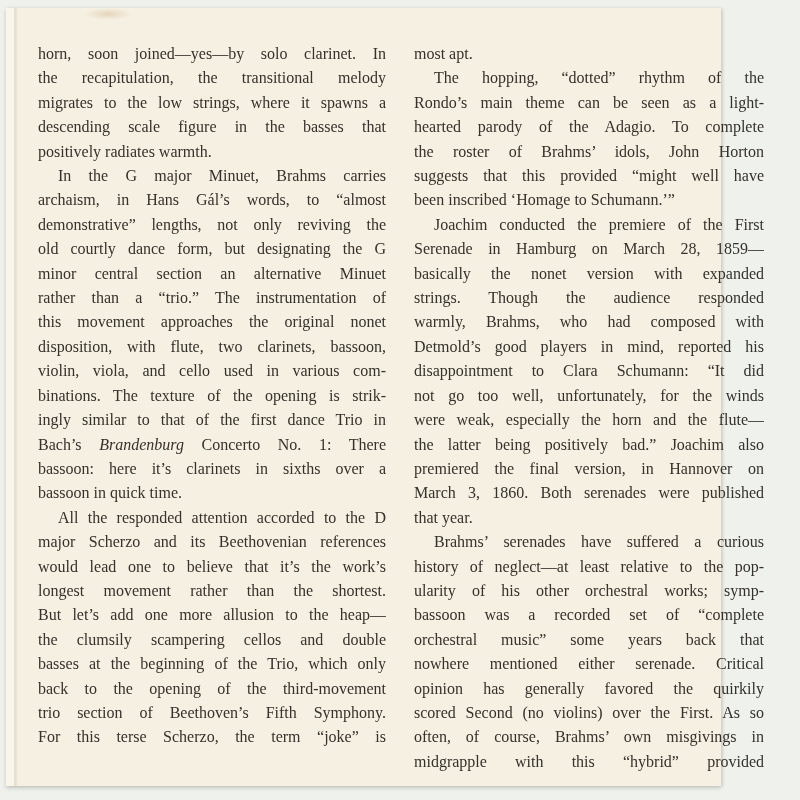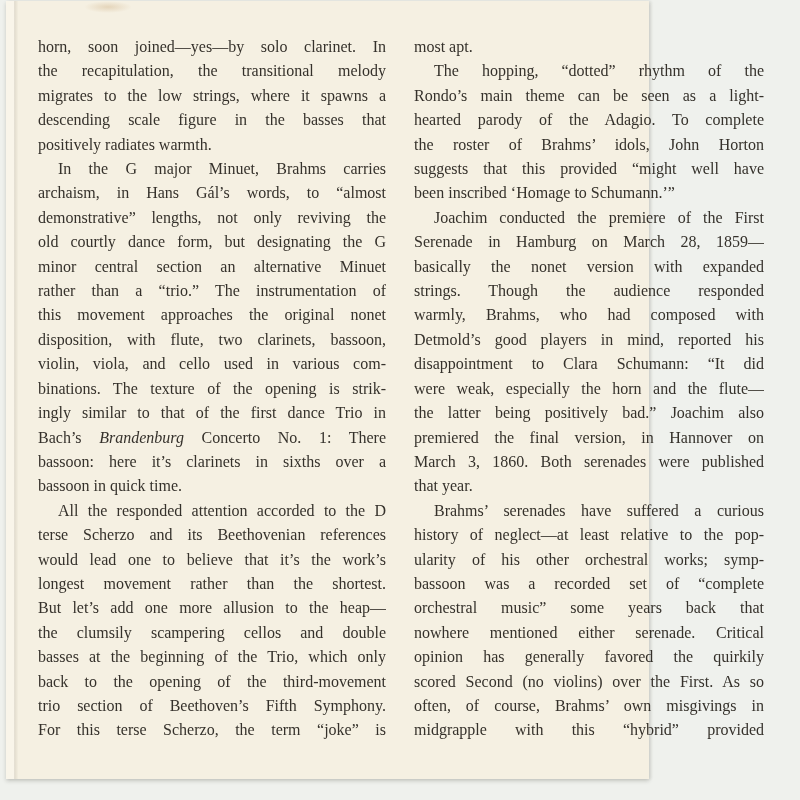--- a/index.html
+++ b/index.html
@@ -12,22 +12,22 @@
     font-family: "Liberation Serif", "DejaVu Serif", serif;
   }
   .scan {
     position: relative;
     width: 800px;
     height: 800px;
   }
   .page {
     position: absolute;
     left: 6px;
-    top: 1px;
-    width: 643px;
+    top: 8px;
+    width: 715px;
     height: 778px;
     background: #f5f0e2;
     box-shadow: 0 2px 4px rgba(60,60,50,0.22), 2px 0 3px rgba(60,60,50,0.10);
   }
   
   .edge-strip {
     position: absolute;
     left: 0;
     top: 0;
     bottom: 0;
@@ -99,21 +99,21 @@
         <div class="ln">disposition, with flute, two clarinets, bassoon,</div>
         <div class="ln">violin, viola, and cello used in various com-</div>
         <div class="ln">binations. The texture of the opening is strik-</div>
         <div class="ln">ingly similar to that of the first dance Trio in</div>
         <div class="ln">Bach’s <i>Brandenburg</i> Concerto No. 1: There</div>
         <div class="ln">bassoon: here it’s clarinets in sixths over a</div>
         <div class="ln end">bassoon in quick time.</div>
       </div>
       <div class="par">
         <div class="ln ind">All the responded attention accorded to the D</div>
-        <div class="ln">terse Scherzo and its Beethovenian references</div>
+        <div class="ln">major Scherzo and its Beethovenian references</div>
         <div class="ln">would lead one to believe that it’s the work’s</div>
         <div class="ln">longest movement rather than the shortest.</div>
         <div class="ln">But let’s add one more allusion to the heap—</div>
         <div class="ln">the clumsily scampering cellos and double</div>
         <div class="ln">basses at the beginning of the Trio, which only</div>
         <div class="ln">back to the opening of the third-movement</div>
         <div class="ln">trio section of Beethoven’s Fifth Symphony.</div>
         <div class="ln">For this terse Scherzo, the term “joke” is</div>
       </div>
     </div>
@@ -131,20 +131,21 @@
         <div class="ln end">been inscribed ‘Homage to Schumann.’”</div>
       </div>
       <div class="par">
         <div class="ln ind">Joachim conducted the premiere of the First</div>
         <div class="ln">Serenade in Hamburg on March 28, 1859—</div>
         <div class="ln">basically the nonet version with expanded</div>
         <div class="ln">strings. Though the audience responded</div>
         <div class="ln">warmly, Brahms, who had composed with</div>
         <div class="ln">Detmold’s good players in mind, reported his</div>
         <div class="ln">disappointment to Clara Schumann: “It did</div>
+        <div class="ln">not go too well, unfortunately, for the winds</div>
         <div class="ln">were weak, especially the horn and the flute—</div>
         <div class="ln">the latter being positively bad.” Joachim also</div>
         <div class="ln">premiered the final version, in Hannover on</div>
         <div class="ln">March 3, 1860. Both serenades were published</div>
         <div class="ln end">that year.</div>
       </div>
       <div class="par">
         <div class="ln ind">Brahms’ serenades have suffered a curious</div>
         <div class="ln">history of neglect—at least relative to the pop-</div>
         <div class="ln">ularity of his other orchestral works; symp-</div>

